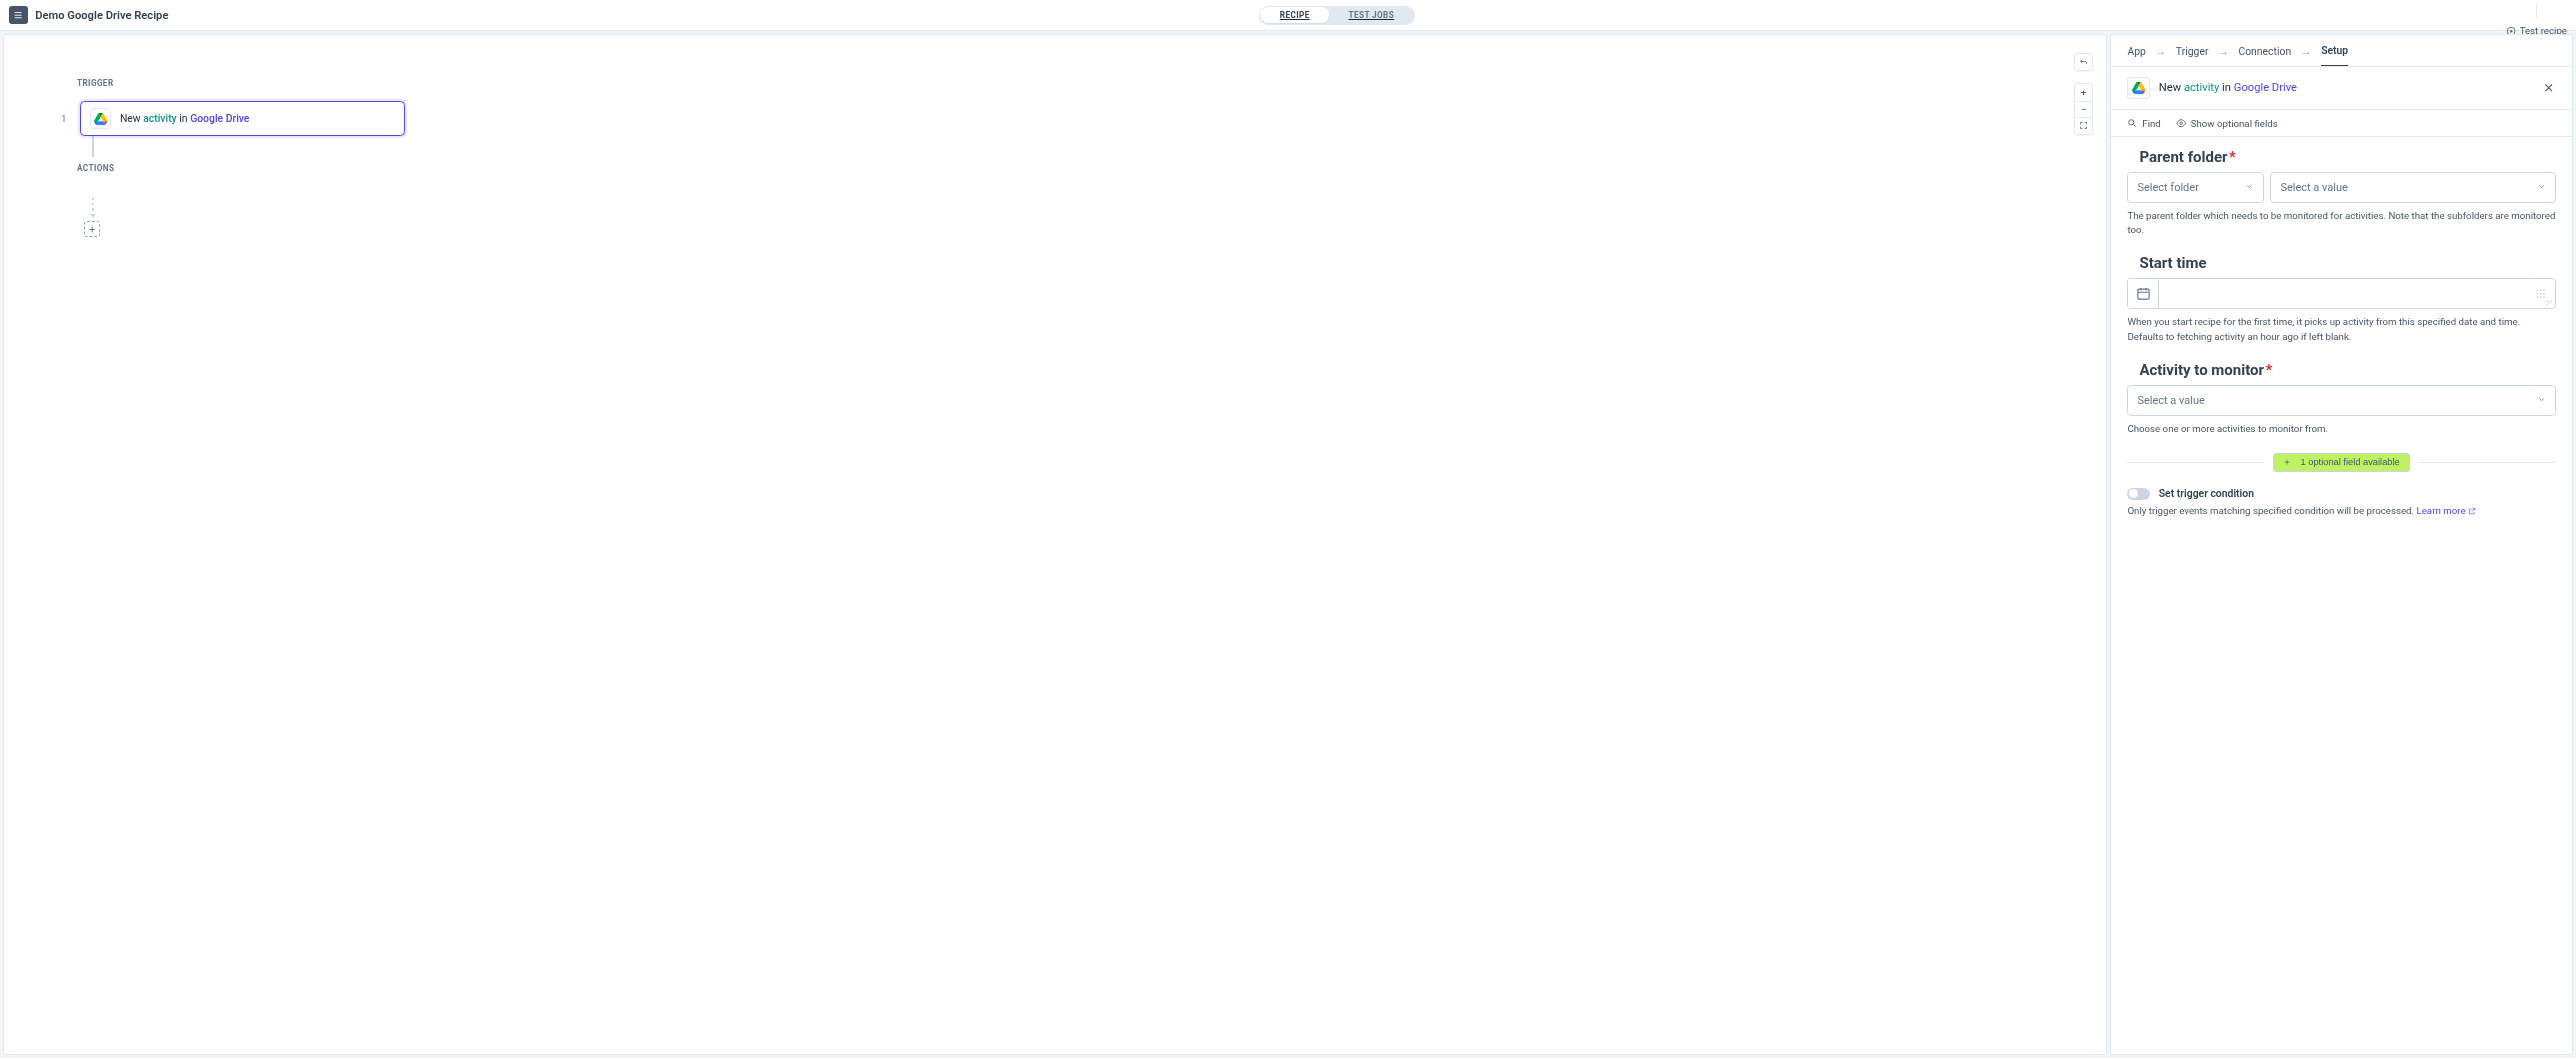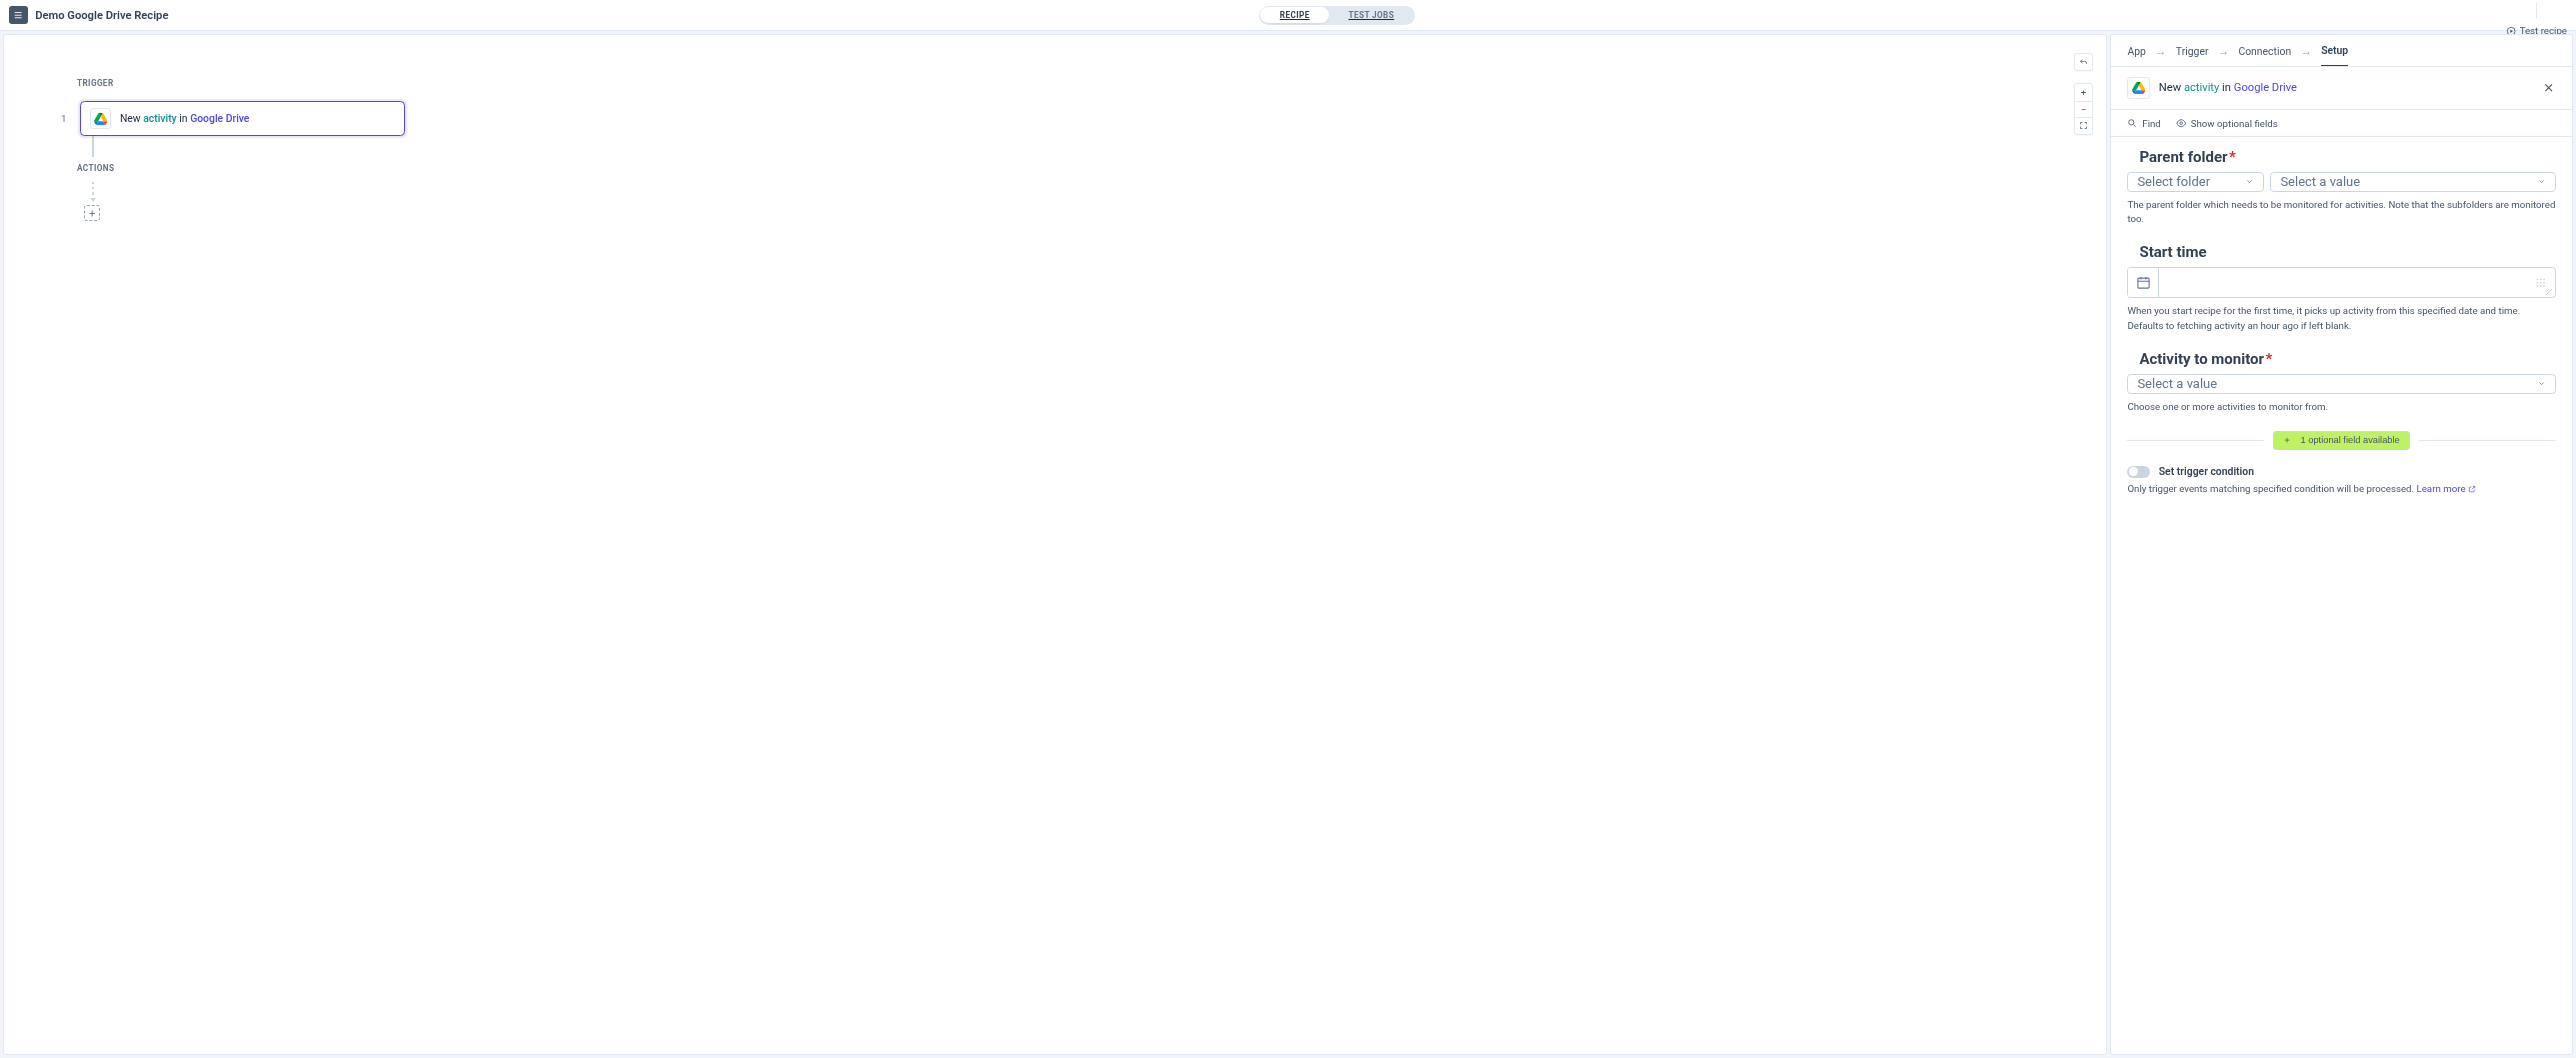--- a/index.html
+++ b/index.html
@@ -43,21 +43,21 @@
   .step-row { display: flex; align-items: center; gap: 13.4px; }
   .step-num { font-size: 9.7px; color: #64748b; width: 7.5px; text-align: right; }
   .step-card { display: flex; align-items: center; gap: 9px; border: 1.5px solid #4f46e5; border-radius: 4.5px; background: #fff; padding: 6px 9px; width: 325px; box-shadow: 0 0 0 2.2px rgba(79,70,229,0.12); cursor: pointer; }
   .drive-icon { width: 21px; height: 21px; background: #fff; border: 0.7px solid #e2e8f0; border-radius: 3px; display: flex; align-items: center; justify-content: center; }
   .drive-icon svg { width: 13.4px; height: 12px; }
   .step-text { font-size: 10.4px; }
   .step-text .activity { color: #0d9488; font-weight: 500; }
   .step-text .link { color: #4f46e5; font-weight: 500; }
   .connector-line { width: 1.5px; height: 21px; background: #cbd5e1; margin-left: 33px; }
   .actions-block { margin-top: 6px; }
-  .actions-block .section-label { margin-bottom: 9px; }
+  .actions-block .section-label { margin-bottom: 25px; }
   .connector-dash { width: 1.5px; height: 18px; margin-left: 33px; position: relative; }
   .connector-dash::before { content: ""; position: absolute; left: 0; top: 0; width: 1.5px; height: 100%; background: repeating-linear-gradient(#cbd5e1 0 2.2px, transparent 2.2px 5.2px); }
   .connector-dash::after { content: ""; position: absolute; left: -2.2px; bottom: -1.5px; width: 0; height: 0; border-left: 3px solid transparent; border-right: 3px solid transparent; border-top: 4.5px solid #cbd5e1; }
   .add-step-btn { width: 16.4px; height: 16.4px; border: 0.7px dashed #94a3b8; border-radius: 3px; margin-left: 25px; margin-top: 4.5px; display: flex; align-items: center; justify-content: center; color: #64748b; font-size: 10.4px; cursor: pointer; background: #fff; }
 
   
   .wizard-nav { display: flex; align-items: center; gap: 9px; padding: 9px 16.4px 0; }
   .wizard-step { font-size: 10.4px; color: #475569; cursor: pointer; padding-bottom: 7.5px; }
   .wizard-step.active { font-weight: 600; color: #334155; border-bottom: 1.5px solid #334155; }
   .wizard-arrow { color: #94a3b8; font-size: 12px; padding-bottom: 7.5px; }
@@ -74,21 +74,21 @@
 
   .config-toolbar { display: flex; align-items: center; gap: 15px; padding: 7.5px 16.4px; border-top: 0.7px solid #e2e8f0; border-bottom: 0.7px solid #e2e8f0; }
   .toolbar-item { display: flex; align-items: center; gap: 4.5px; color: #475569; font-size: 9.7px; cursor: pointer; }
   .toolbar-item svg { width: 10.4px; height: 10.4px; stroke: #475569; fill: none; stroke-width: 2; }
 
   .config-body { padding: 10.4px 16.4px 18px; overflow-y: auto; flex: 1; }
   .field { margin-bottom: 16.4px; }
   .field-label { font-size: 15px; font-weight: 700; color: #334155; margin-bottom: 6px; margin-left: 12px; }
   .field-label .req { color: #dc2626; margin-left: 1.5px; }
   .field-row { display: flex; gap: 6px; }
-  .select-box { flex: 1; position: relative; height: 20px; border: 0.7px solid #cbd5e1; border-radius: 3.7px; display: flex; align-items: center; padding: 0 9px; color: #64748b; font-size: 13px; background: #fff; cursor: pointer; }
+  .select-box { flex: 1; position: relative; height: 31px; border: 0.7px solid #cbd5e1; border-radius: 3.7px; display: flex; align-items: center; padding: 0 9px; color: #64748b; font-size: 11px; background: #fff; cursor: pointer; }
   .select-box.narrow { flex: 0 0 137px; }
   .select-box .chev { margin-left: auto; }
   .select-box .chev svg { width: 9px; height: 9px; stroke: #64748b; fill: none; stroke-width: 2; }
   .help-text { font-size: 9.7px; color: #475569; margin-top: 6px; line-height: 1.5; }
 
   .datetime-row { display: flex; height: 31px; border: 0.7px solid #cbd5e1; border-radius: 3.7px; overflow: hidden; }
   .dt-icon { width: 31px; display: flex; align-items: center; justify-content: center; border-right: 0.7px solid #cbd5e1; background: #fff; }
   .dt-icon svg { width: 15px; height: 15px; stroke: #64748b; fill: none; stroke-width: 1.8; }
   .dt-input { flex: 1; border: none; padding: 0 7.5px; font-size: 10.4px; background: linear-gradient(#fff, #fff); }
   .dt-grip { width: 27px; display: flex; align-items: center; justify-content: center; }

